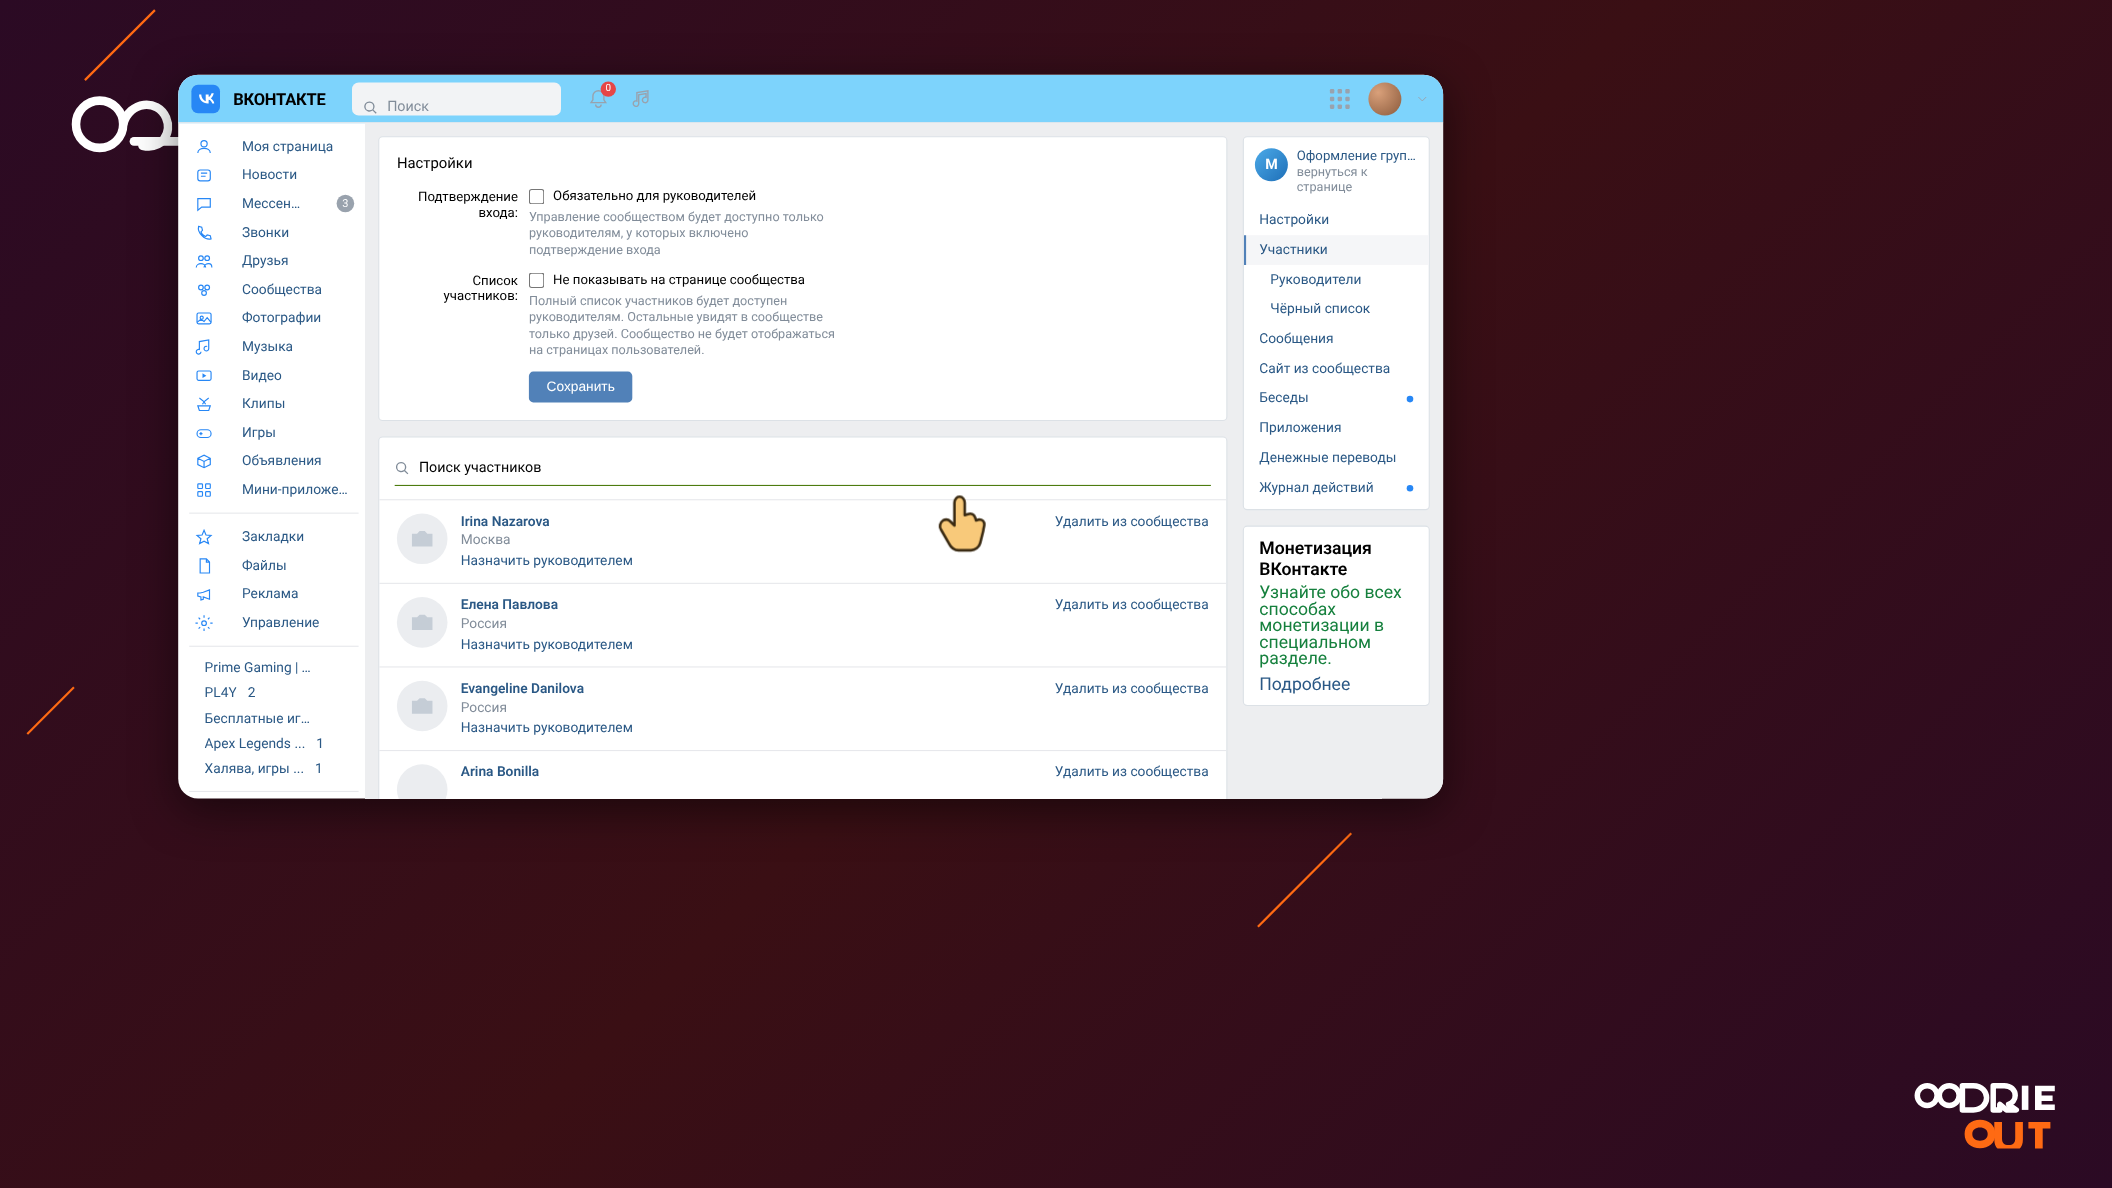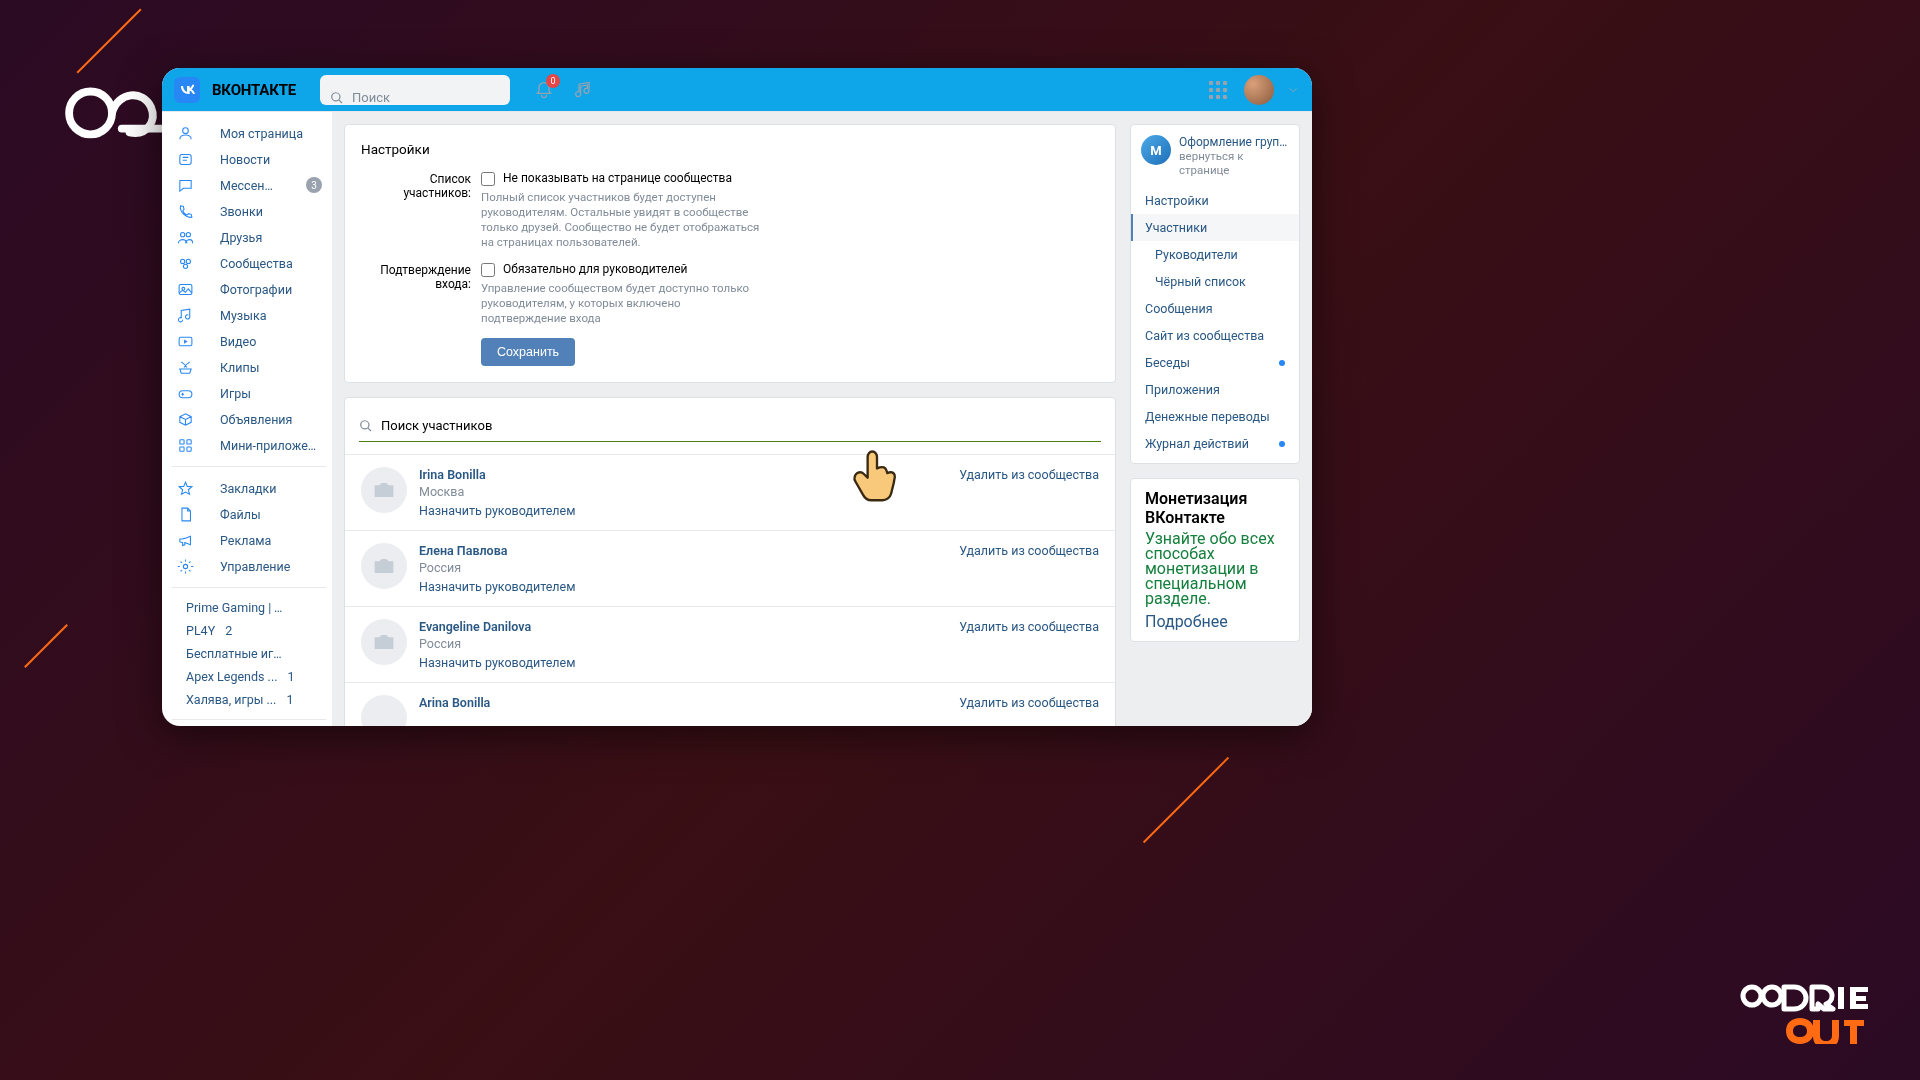--- a/index.html
+++ b/index.html
@@ -7,21 +7,21 @@
     font-family: -apple-system, BlinkMacSystemFont, "Segoe UI", Roboto, Helvetica, Arial, sans-serif;
     background: linear-gradient(135deg, #2b0a24 0%, #3a0f14 50%, #2b0a24 100%);
     width: 1920px; height: 1080px; overflow: hidden; position: relative;
   }
   .browser-frame {
     position: absolute; left: 162px; top: 68px; width: 1150px; height: 658px;
     background: #fff; border-radius: 18px; overflow: hidden;
     box-shadow: 0 10px 40px rgba(0,0,0,.5);
   }
   .vk-header {
-    height: 44px; background: #0ea5e9; border-bottom: 1px solid #e7e8ec;
+    height: 44px; background: #7dd3fc; border-bottom: 1px solid #e7e8ec;
     display: flex; align-items: center; padding: 0 12px; gap: 12px;
   }
   .vk-logo {
     width: 26px; height: 26px; background: #2787f5; border-radius: 6px;
     display: flex; align-items: center; justify-content: center;
   }
   .vk-logo svg { width: 16px; height: 16px; fill: #fff; }
   .vk-brand { font-size: 15px; font-weight: 700; color: #000; letter-spacing: -.2px; }
   .vk-search {
     margin-left: 12px; flex: 0 0 190px; height: 30px; background: #f2f3f5;
@@ -381,60 +381,60 @@
       <div class="sb-sep"></div>
 
     </div>
 
     <div class="main">
       <div class="col-left">
 
         <div class="card card-pad">
           <div class="card-title">Настройки</div>
           <div class="form-row">
+            <div class="flabel">Подтверждение входа:</div>
+            <div class="fbody">
+              <label class="chk">
+                <input type="checkbox" style="">
+                <span class="ctext">Обязательно для руководителей</span>
+              </label>
+              <div class="help">Управление сообществом будет доступно только руководителям, у которых включено подтверждение входа</div>
+            </div>
+          </div>
+          <div class="form-row">
             <div class="flabel">Список участников:</div>
             <div class="fbody">
               <label class="chk">
                 <input type="checkbox" style="">
                 <span class="ctext">Не показывать на странице сообщества</span>
               </label>
               <div class="help">Полный список участников будет доступен руководителям. Остальные увидят в сообществе только друзей. Сообщество не будет отображаться на страницах пользователей.</div>
             </div>
           </div>
-          <div class="form-row">
-            <div class="flabel">Подтверждение входа:</div>
-            <div class="fbody">
-              <label class="chk">
-                <input type="checkbox" style="">
-                <span class="ctext">Обязательно для руководителей</span>
-              </label>
-              <div class="help">Управление сообществом будет доступно только руководителям, у которых включено подтверждение входа</div>
-            </div>
-          </div>
           <button class="btn-primary">Сохранить</button>
         </div>
 
         <div class="card">
           <div class="member-search">
             <svg viewBox="0 0 24 24">
                 <path d="M10 2a8 8 0 1 0 4.9 14.3l5 5 1.4-1.4-5-5A8 8 0 0 0 10 2zm0 2a6 6 0 1 1 0 12 6 6 0 0 1 0-12z"></path>
               </svg>
             <span>Поиск участников</span>
           </div>
 
           <div class="member-row">
             <div class="pavatar">
                 <svg viewBox="0 0 24 24">
                   <path d="M4 8h4l2-2h4l2 2h4v10H4z"></path>
                   <circle cx="12" cy="13" r="1" fill="#c5cdd6"></circle>
                   <path d="M8 10l-1 1M17 10l-1 1" stroke="#c5cdd6" stroke-width="1.5"></path>
                 </svg>
               </div>
             <div class="minfo">
-              <div class="mname">Irina Bonilla</div>
+              <div class="mname">Irina Nazarova</div>
               <div class="mloc">Москва</div>
               <div class="massign">Назначить руководителем</div>
             </div>
             <div class="mremove">Удалить из сообщества</div>
           </div>
 
           <div class="member-row">
             <div class="pavatar">
                 <svg viewBox="0 0 24 24">
                   <path d="M4 8h4l2-2h4l2 2h4v10H4z"></path>

